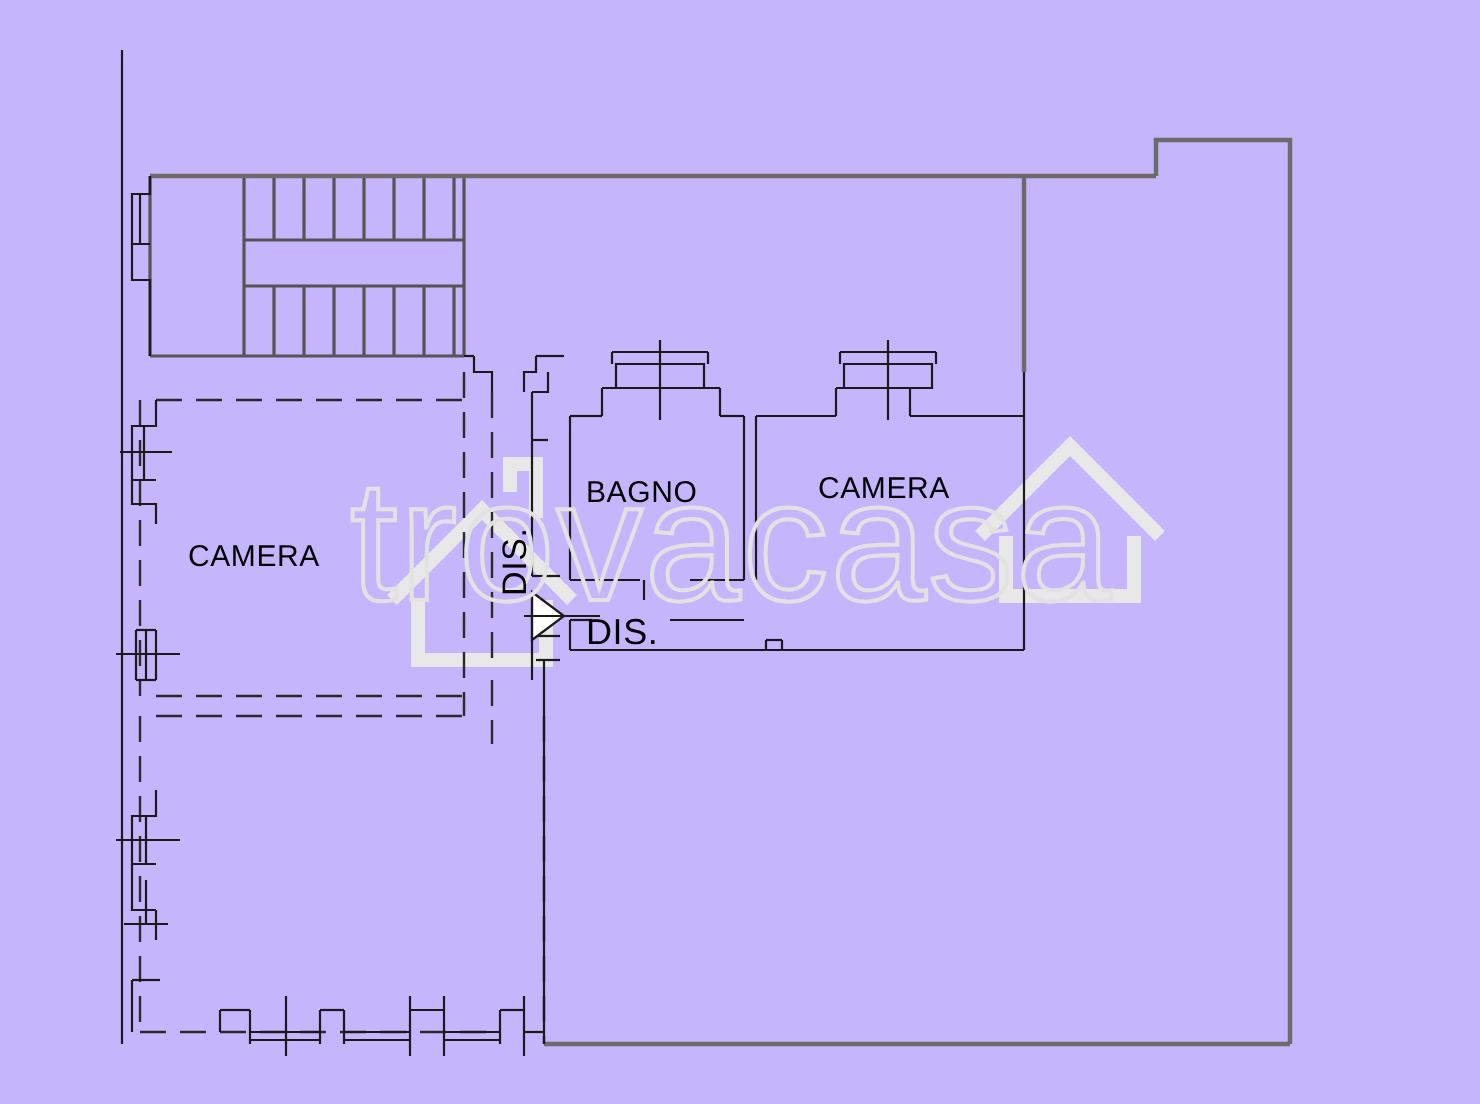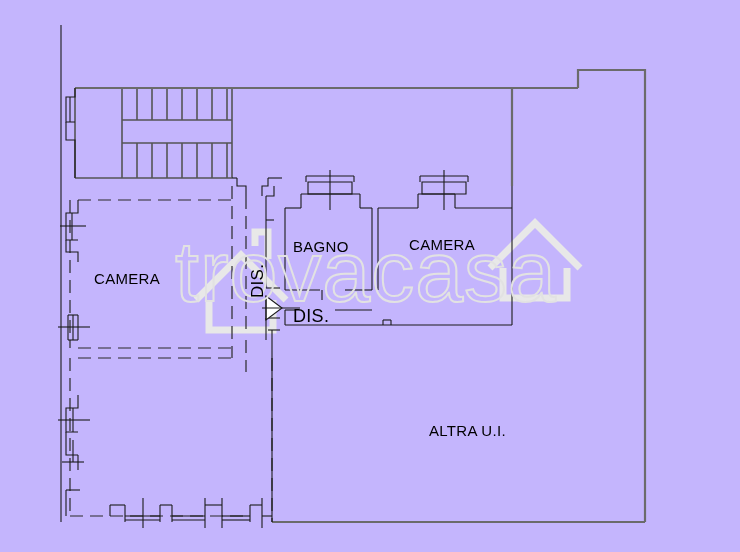--- a/index.html
+++ b/index.html
@@ -289,19 +289,18 @@
     <div class="wm-text">trovacasa</div>
   </div>
 
   <div class="room-label lbl-big" style="left:94px;  top:270px;">CAMERA</div>
 
   <div class="room-label lbl-big" style="left:293px; top:238px;">BAGNO</div>
 
   <div class="room-label lbl-big" style="left:409px; top:236px;">CAMERA</div>
 
 
-  <div class="room-label lbl-big" style="left:429px; top:422px;">ALTRA U.I.</div>
 
   <div class="room-label lbl-mid" style="left:293px; top:306px;">DIS.</div>
 
   <div class="room-label lbl-rot" style="left:248px; top:298px;">DIS.</div>
 
 </div>
 
 </body></html>

